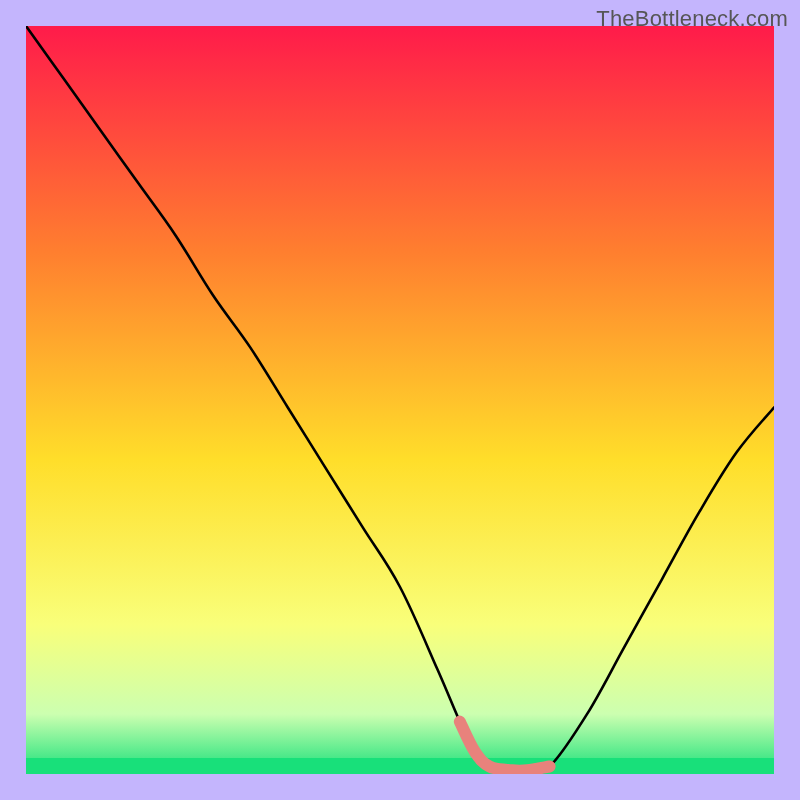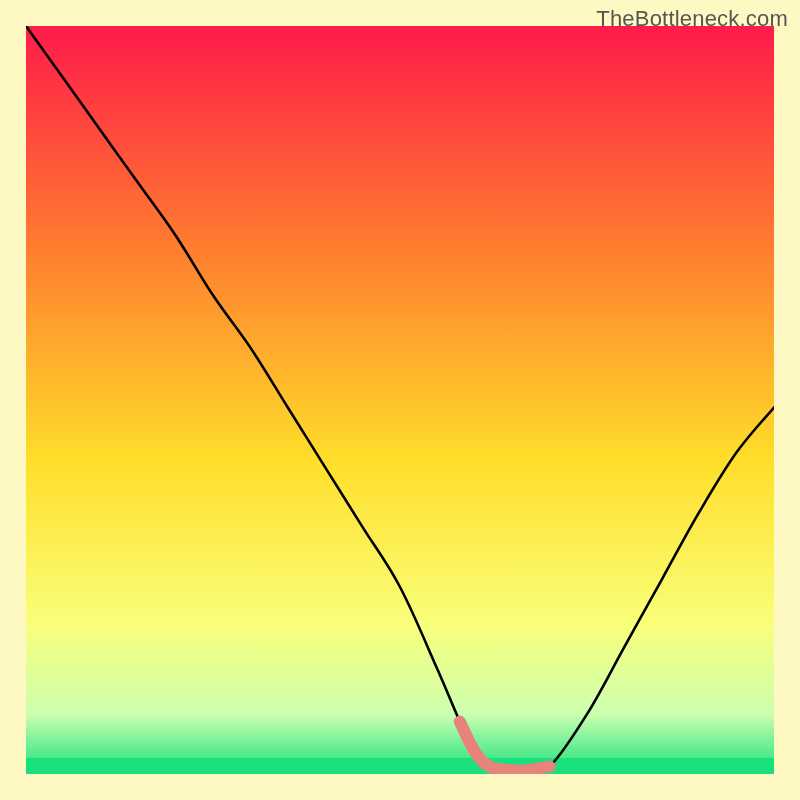--- a/index.html
+++ b/index.html
@@ -7,21 +7,21 @@
     padding: 0;
     width: 800px;
     height: 800px;
     background: #000;
     overflow: hidden;
   }
   .frame {
     position: relative;
     width: 800px;
     height: 800px;
-    background: #fef9c3;
+    background: #c4b5fd;
   }
   .watermark {
     position: absolute;
     top: 6px;
     right: 12px;
     font-family: Arial, Helvetica, sans-serif;
     font-size: 22px;
     color: #565656;
     z-index: 50;
     letter-spacing: 0.2px;

